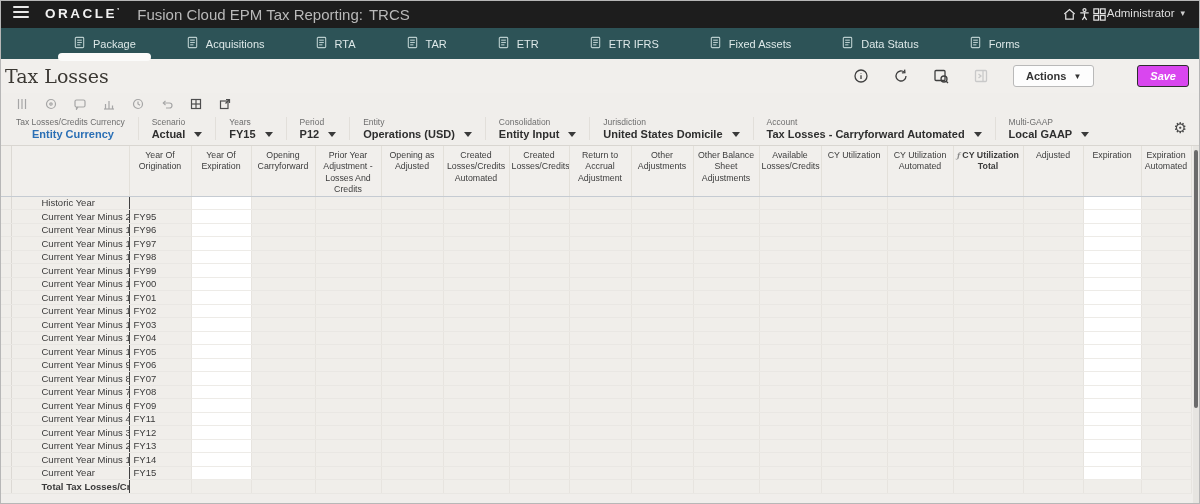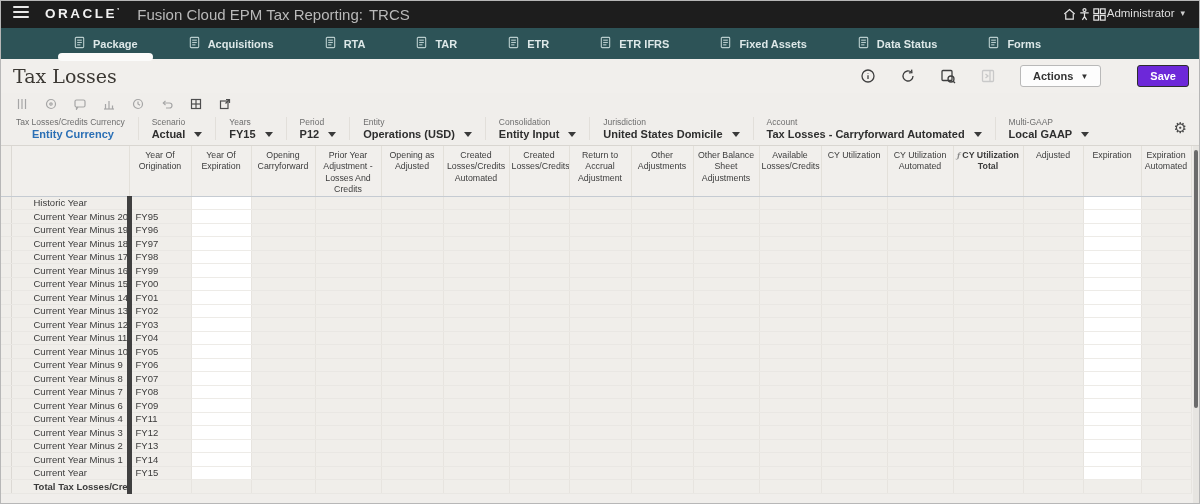--- a/index.html
+++ b/index.html
@@ -16,34 +16,34 @@
   .product { color:#b9b9b9; font-size:15px; margin-left:18px; }
   .product .appname { margin-left:6px; }
   .tb-right { }
   .tb-icon { background:none; border:none; color:#e3e3e3; cursor:pointer; display:flex; align-items:center; }
   .tb-icon svg { width:15px; height:15px; stroke:#e3e3e3; fill:none; stroke-width:1.3; }
   .user { background:none; border:none; color:#dedede; font-size:11.5px; cursor:pointer; display:flex; align-items:center; gap:6px; }
   .user .caret { font-size:9px; color:#cfcfcf; }
 
   
   .tabbar { height:31px; background:#2d5357; display:flex; align-items:center; padding-left:72px; gap:50px; position:relative; }
-  .tab { position:relative; height:100%; display:flex; align-items:center; gap:7px; color:#dde8e8; font-size:11px; font-weight:bold; background:none; border:none; cursor:pointer; }
+  .tab { position:relative; height:100%; display:flex; align-items:center; gap:7px; color:#dde8e8; font-size:11px; font-weight:normal; background:none; border:none; cursor:pointer; }
   .tab svg { width:13px; height:13px; stroke:#b9cdcd; fill:none; stroke-width:1.2; }
   .tab.active::after { content:""; position:absolute; left:-15px; right:-15px; bottom:-2px; height:8px; background:#fbfbfa; border-radius:4px; }
 
   
-  .titlebar { height:34px; display:flex; align-items:center; justify-content:space-between; padding:0 10px 0 12px; background:#f1efec; }
+  .titlebar { height:34px; display:flex; align-items:center; justify-content:space-between; padding:0 10px 0 4px; background:#f1efec; }
   .page-title { font-family:"DejaVu Serif","Liberation Serif",serif; font-size:19px; font-weight:500; color:#3b3833; }
   .title-actions { display:flex; align-items:center; gap:24px; }
   .ic-btn { background:none; border:none; cursor:pointer; display:flex; align-items:center; color:#3f3f3f; }
   .ic-btn svg { width:16px; height:16px; stroke:#3f3f3f; fill:none; stroke-width:1.3; }
   .ic-btn.disabled svg { stroke:#c9c9c9; }
   .btn { background:#fdfdfd; border:1px solid #b9b9b9; border-radius:3px; color:#333; font-size:11px; font-weight:bold; padding:4px 12px; cursor:pointer; display:flex; align-items:center; gap:7px; }
   .btn .caret { font-size:8px; }
-  .btn.save { background:#6d28d9; border-color:#2d2d2d; color:#fff; margin-left:12px; }
+  .btn.save { background:#d946ef; border-color:#2d2d2d; color:#fff; margin-left:19px;font-style:italic; }
 
   
   .toolbar { height:22px; display:flex; align-items:center; gap:17px; padding-left:15px; }
   .ticon { background:none; border:none; cursor:pointer; display:flex; align-items:center; color:#a6a6a6; }
   .ticon svg { width:12px; height:12px; stroke:currentColor; fill:none; stroke-width:1.2; }
   .ticon.dark { color:#4e4e4e; }
 
   
   .povbar { height:31px; display:flex; align-items:flex-start; padding:2px 12px 0 15px; border-bottom:1px solid #d9d6d1; }
   .pov-item { padding:0 13px; border-left:1px solid #e2dfda; cursor:pointer; }
@@ -57,21 +57,21 @@
   
   .grid-area { position:relative; height:359px; overflow:hidden; background:#f0eeeb; }
   table { border-collapse:collapse; table-layout:fixed; width:1190px; }
   thead th { height:50px; background:#f1efec; font-weight:normal; font-size:8.8px; line-height:1.3; color:#3d3d3d; text-align:center; vertical-align:top; padding:4px 2px 0 2px; border-right:1px solid #e3e0da; border-bottom:1px solid #c5cbd2; overflow:hidden; }
   thead th.bold { font-weight:bold; }
   thead th .fx { color:#8a8a8a; font-style:italic; font-size:7.5px; margin-right:2px; font-family:"DejaVu Serif",serif; }
   tbody tr { height:13.5px; }
   tbody td { font-size:9.5px; color:#3a3a3a; background:#f0eeea; border-right:1px solid #e7e4df; border-bottom:1px solid #e9e7e3; padding:0 4px; overflow:hidden; white-space:nowrap; }
   td.gutter, th.gutter { background:#f0eeea; border-right:1px solid #dcd9d4; border-bottom:1px solid #e9e7e3; padding:0; }
   th.gutter { border-bottom:1px solid #c5cbd2; }
-  td.rowlabel { padding-left:22px; border-right:5px solid #404040; }
+  td.rowlabel { padding-left:30px; border-right:1px solid #404040; }
   td.cell { cursor:cell; }
   td.white { background:#ffffff; border-bottom-color:#edebe7; }
   tr.footer td { font-weight:bold; }
 
   .vscroll { position:absolute; top:0; right:0; width:6px; height:100%; background:#e7e5e1; }
   .vthumb { position:absolute; top:4px; left:1px; width:4px; height:72%; background:#6b6b6b; border-radius:2px; }
 </style>
 </head>
 <body>
 

